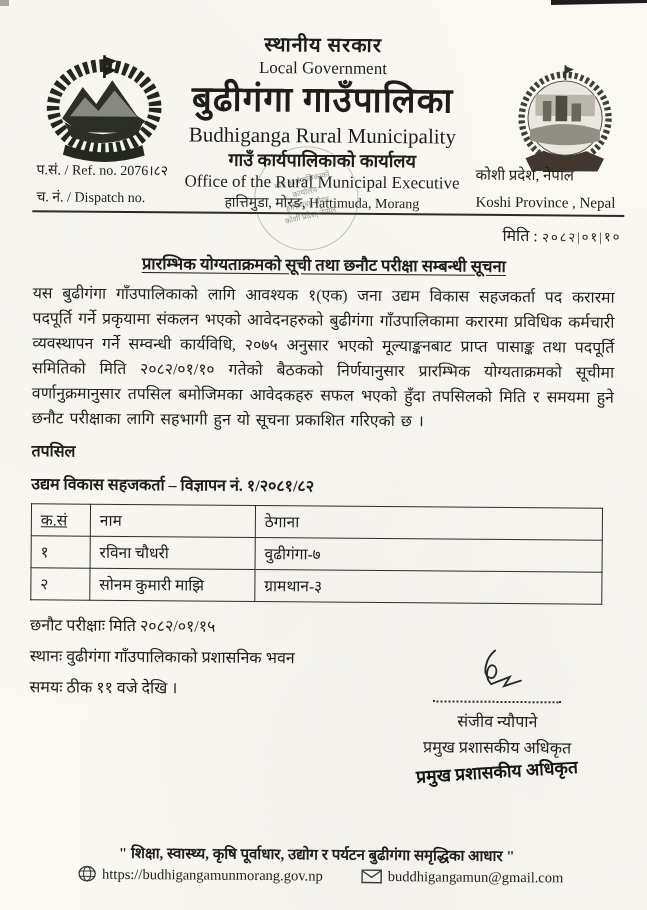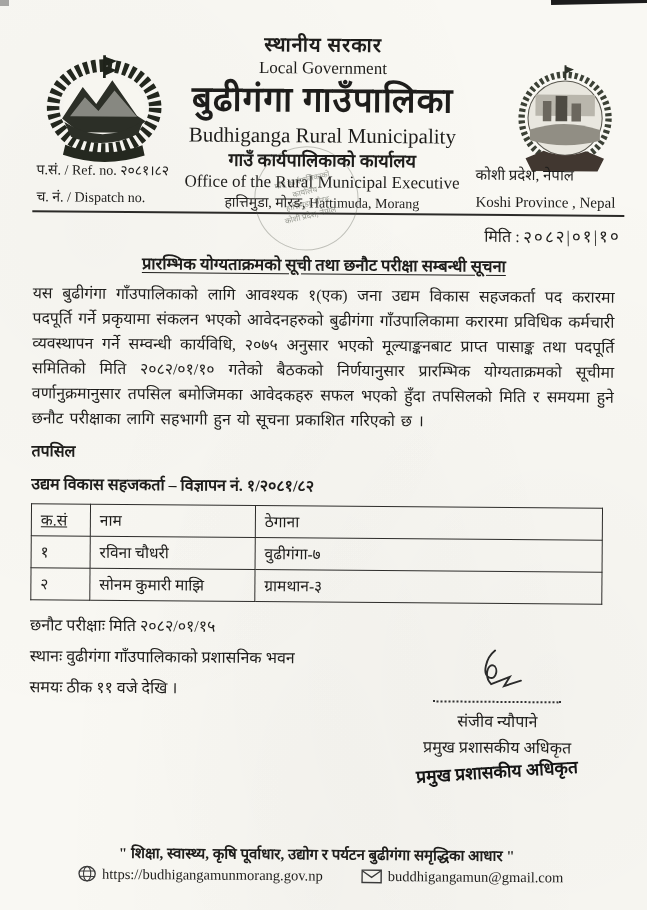--- a/index.html
+++ b/index.html
@@ -38,21 +38,21 @@
     transform:rotate(-14deg); opacity:.62;
     display:flex; flex-direction:column; align-items:center; justify-content:center;
     font-size:8px; color:rgba(60,66,54,.85); text-align:center; line-height:1.5;
     z-index:5; pointer-events:none;
   }
   .stamp .s1 { font-size:8px; width:70px; }
 
   .rule { position:absolute; left:34px; right:21px; top:212px; border-top:2.6px solid #2b2a28; }
 
   .date-line { position:absolute; right:24px; top:222px; font-size:16px; white-space:nowrap; }
-  .date-line .val { display:inline-block; font-size:17px; letter-spacing:2px; transform:rotate(-1deg); }
+  .date-line .val { display:inline-block; font-size:13px; letter-spacing:2px; transform:rotate(-1deg); }
 
   
   .content { position:absolute; left:35px; right:30px; top:252px; }
   .title {
     text-align:center; font-weight:bold; font-size:16.5px;
     text-decoration:underline; text-underline-offset:3px;
   }
   .body-par {
     margin-top:7px; font-size:15.8px; line-height:25px;
     text-align:justify; word-spacing:2px;
@@ -133,21 +133,21 @@
       <div class="muni-np">बुढीगंगा गाउँपालिका</div>
       <div class="muni-en">Budhiganga Rural Municipality</div>
       <div class="office-np">गाउँ कार्यपालिकाको कार्यालय</div>
       <div class="office-en">Office of the Rural Municipal Executive</div>
       <div class="addr-np">हात्तिमुडा, मोरङ, Hattimuda, Morang</div>
     </div>
 
     <div class="ref-block">
       <div>
         <span>प.सं. / Ref. no.</span>
-        <span>२०८१।८२</span>
+        <span>2076।८२</span>
       </div>
       <div>च. नं. / Dispatch no.</div>
     </div>
 
     <div class="prov-block">
       <div>कोशी प्रदेश, नेपाल</div>
       <div>Koshi Province , Nepal</div>
     </div>
 
     <div class="stamp">

